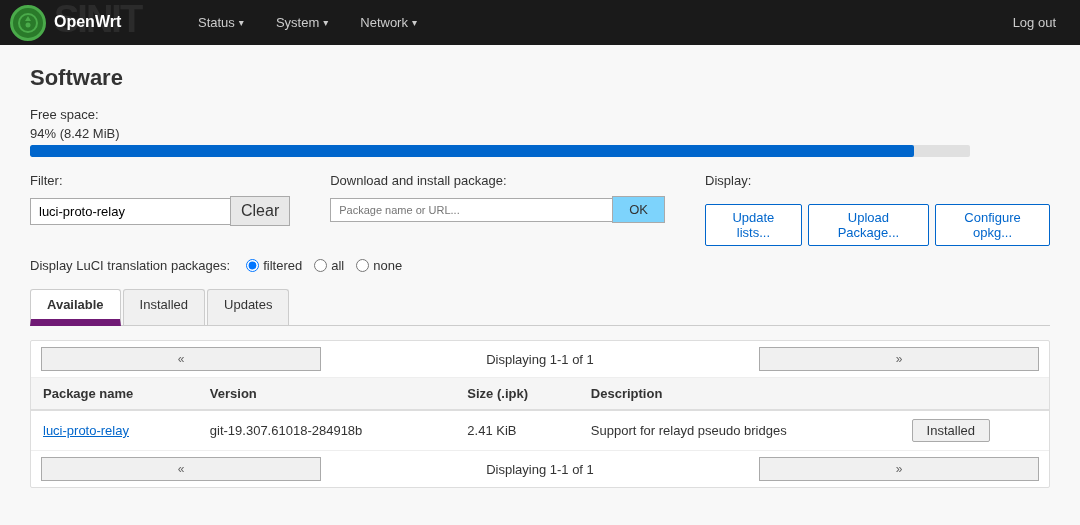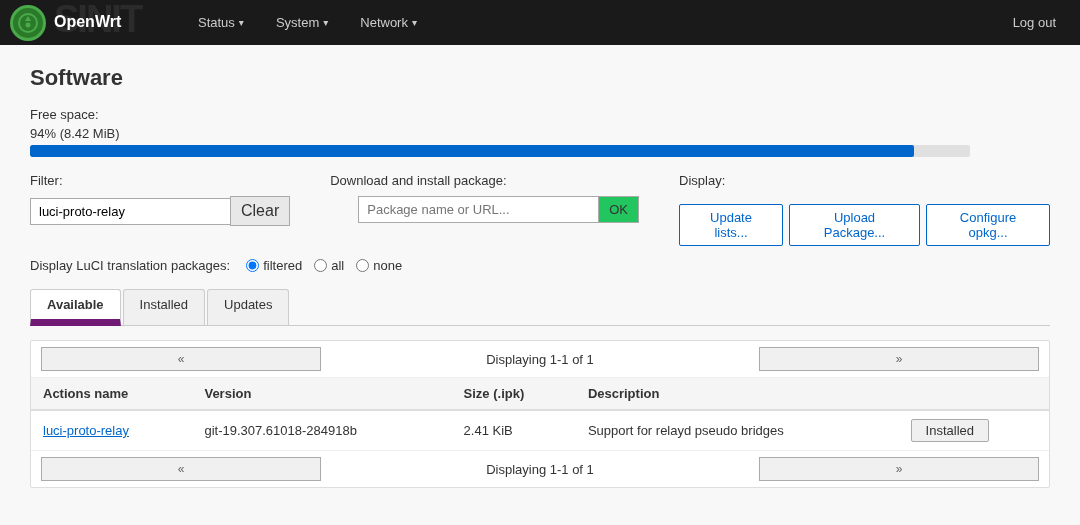--- a/index.html
+++ b/index.html
@@ -139,31 +139,30 @@
       font-size: 16px;
       cursor: pointer;
       color: #333;
     }
 
     .download-section { display: flex; flex-direction: column; gap: 4px; }
     .download-input-row { display: flex; align-items: center; gap: 0; }
     .download-input {
       border: 1px solid #aaa;
       padding: 5px 8px;
-      font-size: 13px;
-      width: 240px;
+      font-size: 11px;
+      width: 282px;
       outline: none;
       border-right: none;
       color: #999;
-      margin-left: 28px;
     }
     .ok-btn {
       border: 1px solid #aaa;
-      background: #22c55e;
-      padding: 5px 10px;
+      background: #7dd3fc;
+      padding: 5px 16px;
       font-size: 13px;
       cursor: pointer;
       color: #333;
     }
 
     .actions-section { display: flex; flex-direction: column; gap: 4px; }
     .actions-row { display: flex; align-items: center; gap: 6px; margin-top: 8px; }
     .action-btn {
       border: 1px solid #0066cc;
       background: #fff;
@@ -381,21 +380,21 @@
 
     <div class="pagination-row" style="padding: 6px 10px;">
       <button class="pagination-btn">«</button>
       <span class="page-info">Displaying 1-1 of 1</span>
       <button class="pagination-btn">»</button>
     </div>
 
     <table class="pkg-table">
       <thead>
         <tr>
-          <th>Actions name</th>
+          <th>Package name</th>
           <th>Version</th>
           <th>Size (.ipk)</th>
           <th>Description</th>
           <th></th>
         </tr>
       </thead>
       <tbody>
         <tr class="table-row">
           <td>
             <a class="pkg-link">luci-proto-relay</a>

